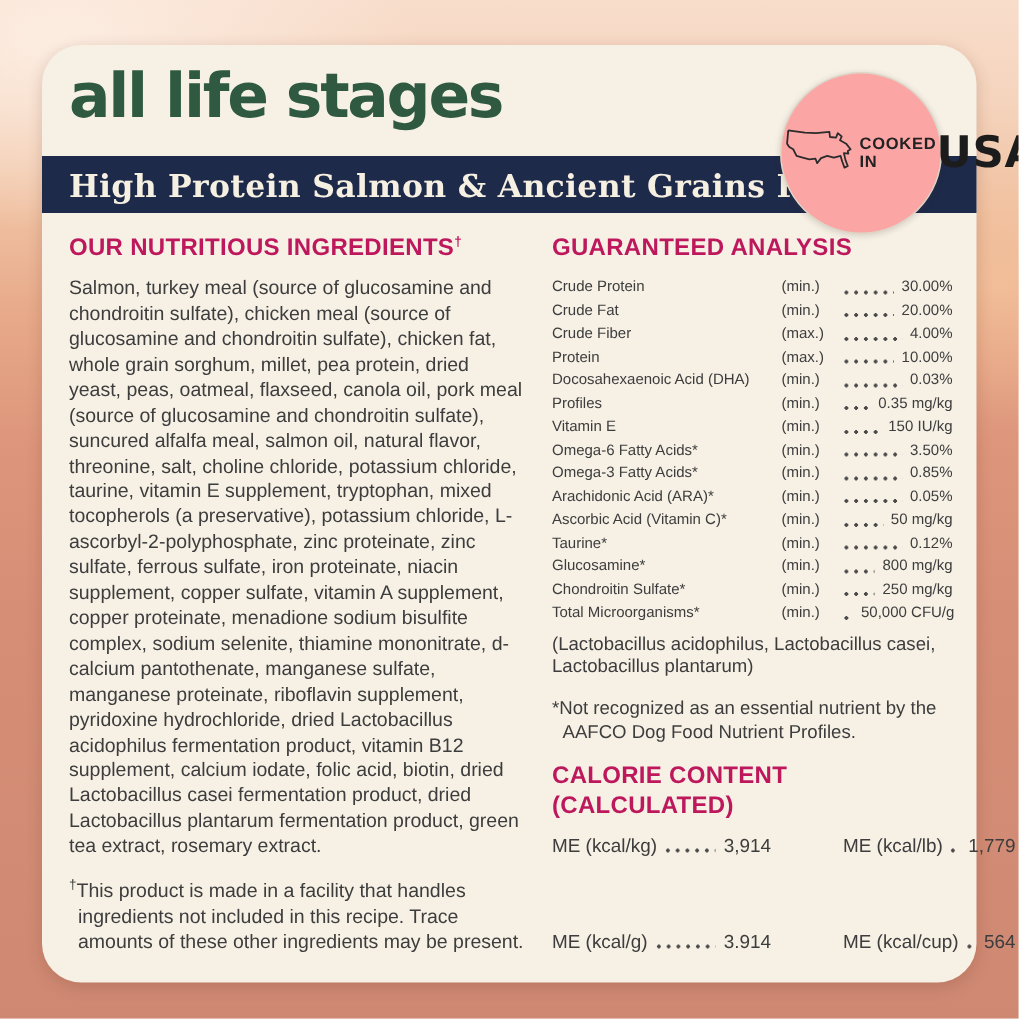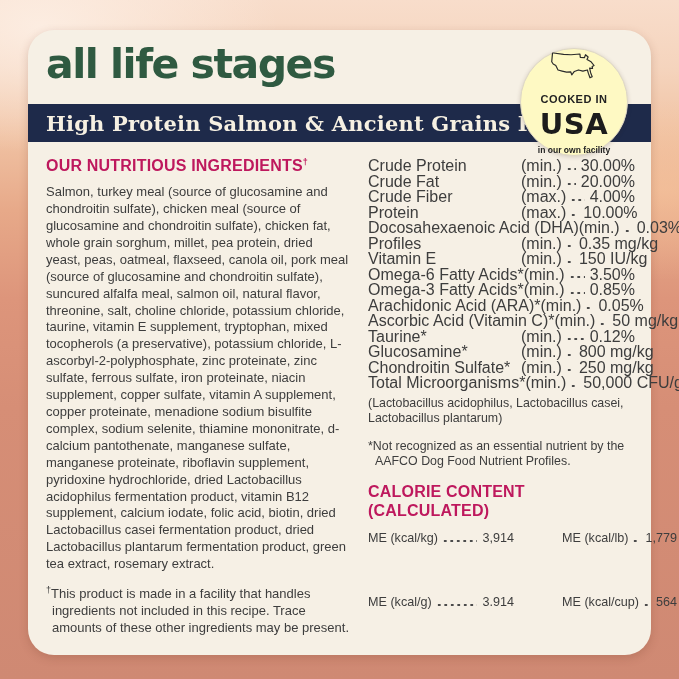--- a/index.html
+++ b/index.html
@@ -24,22 +24,22 @@
   .band{
     position:absolute;left:0;top:74px;width:100%;height:38px;
     background:#1e2a4a;display:flex;align-items:center;
   }
   .subtitle{
     font-family:"DejaVu Serif",serif;font-weight:bold;color:#f6f0e2;
     font-size:21px;letter-spacing:0.2px;padding-left:18px;white-space:nowrap;
   }
   .badge{
     position:absolute;right:23px;top:18px;width:106px;height:106px;border-radius:50%;
-    background:#fef9c3;border:1px solid #ddd6c6;z-index:5;
-    display:flex;flex-direction:column;align-items:center;justify-content:space-between;
+    background:#fca5a5;border:1px solid #ddd6c6;z-index:5;
+    display:flex;flex-direction:row;align-items:center;justify-content:space-between;
     box-shadow:0 1px 4px rgba(60,40,30,0.18);
   }
   .badge .map{margin-bottom:1px;}
   .badge .line1{font-size:11px;font-weight:bold;color:#222;letter-spacing:0.5px;}
   .badge .line2{font-family:"DejaVu Sans",sans-serif;font-size:29px;font-weight:bold;color:#1c1c1c;letter-spacing:0.5px;line-height:0.95;}
   .badge .line3{font-size:8.5px;font-weight:bold;color:#222;margin-top:1px;}
   .content{
     position:absolute;left:0;top:112px;width:100%;box-sizing:border-box;
     padding:14px 16px 0 18px;display:flex;gap:18px;color:#3d3d3d;
   }
@@ -47,21 +47,21 @@
   .col-right{flex:1;min-width:0;}
   h2.sec{
     font-size:16px;font-weight:bold;color:#be185d;letter-spacing:0.2px;
     margin:0 0 9px 0;line-height:1.2;
   }
   sup.mark{font-size:9px;vertical-align:super;line-height:0;}
   .body-txt{font-size:13px;line-height:16.9px;margin:0;}
   .hang{padding-left:6px;text-indent:-6px;}
   .footnote{margin-top:13px;}
   .ga-table{margin-top:2px;}
-  .ga-row{display:flex;align-items:baseline;font-size:16px;line-height:15.5px;}
+  .ga-row{display:flex;align-items:baseline;font-size:10px;line-height:15.5px;}
   .ga-label{flex:0 0 153px;white-space:nowrap;overflow:visible;}
   .ga-qual{flex:0 0 36px;white-space:nowrap;}
   .dots{
     flex:1 1 auto;align-self:stretch;margin:0 5px 0 4px;min-width:8px;
     background-image:radial-gradient(circle,#4a4a4a 1.05px,transparent 1.3px);
     background-size:6.5px 4px;background-position:0 calc(100% - 3px);background-repeat:repeat-x;
   }
   .ga-value{white-space:nowrap;text-align:center;}
   .micro-note{font-size:12.4px;line-height:15.5px;margin-top:5px;}
   .ast-note{font-size:12.4px;line-height:15.5px;margin-top:11px;padding-left:7px;text-indent:-7px;}
@@ -100,20 +100,21 @@
 
   <div class="content">
 
     <div class="col-left">
       <h2 class="sec"><span>OUR NUTRITIOUS INGREDIENTS</span><sup class="mark">†</sup></h2>
       <p class="body-txt">Salmon, turkey meal (source of glucosamine and chondroitin sulfate), chicken meal (source of glucosamine and chondroitin sulfate), chicken fat, whole grain sorghum, millet, pea protein, dried yeast, peas, oatmeal, flaxseed, canola oil, pork meal (source of glucosamine and chondroitin sulfate), suncured alfalfa meal, salmon oil, natural flavor, threonine, salt, choline chloride, potassium chloride, taurine, vitamin E supplement, tryptophan, mixed tocopherols (a preservative), potassium chloride, L-ascorbyl-2-polyphosphate, zinc proteinate, zinc sulfate, ferrous sulfate, iron proteinate, niacin supplement, copper sulfate, vitamin A supplement, copper proteinate, menadione sodium bisulfite complex, sodium selenite, thiamine mononitrate, d-calcium pantothenate, manganese sulfate, manganese proteinate, riboflavin supplement, pyridoxine hydrochloride, dried Lactobacillus acidophilus fermentation product, vitamin B12 supplement, calcium iodate, folic acid, biotin, dried Lactobacillus casei fermentation product, dried Lactobacillus plantarum fermentation product, green tea extract, rosemary extract.</p>
       <p class="body-txt hang footnote"><sup class="mark">†</sup><span>This product is made in a facility that handles ingredients not included in this recipe. Trace amounts of these other ingredients may be present.</span></p>
     </div>
 
     <div class="col-right">
+      <h2 class="sec">GUARANTEED ANALYSIS</h2>
 
       <div class="ga-table">
         <div class="ga-row">
             <span class="ga-label">Crude Protein</span>
             <span class="ga-qual">(min.)</span>
             <span class="dots"></span>
             <span class="ga-value">30.00%</span>
           </div>
         <div class="ga-row">
             <span class="ga-label">Crude Fat</span>

